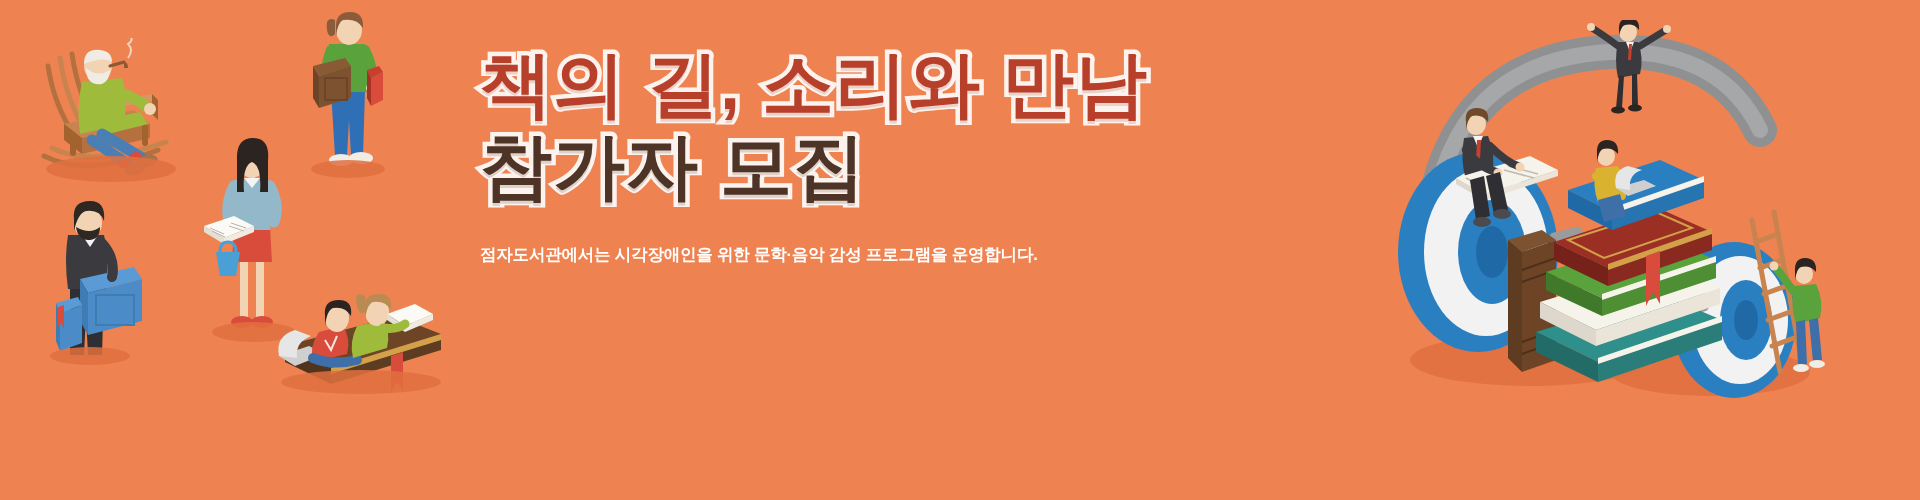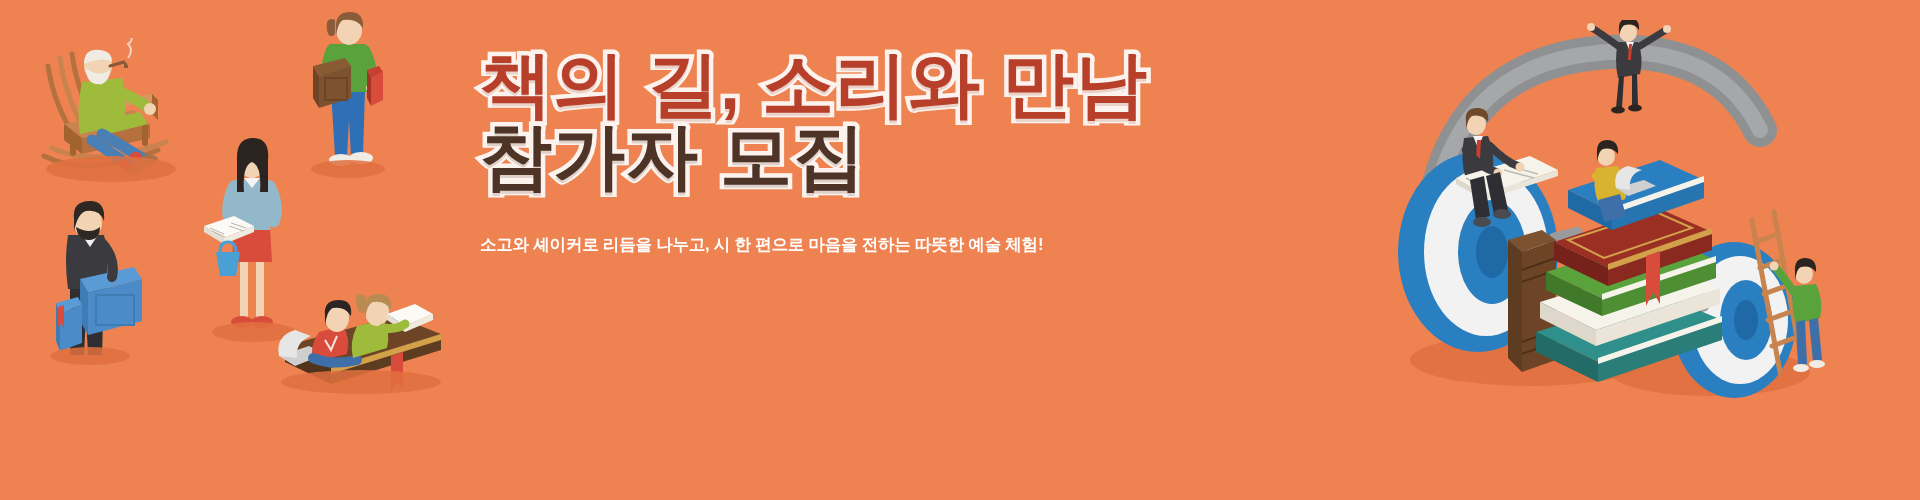--- a/index.html
+++ b/index.html
@@ -34,20 +34,21 @@
   #title-line-1 {
     font-size:72px;
     color:#b8402b;
     -webkit-text-stroke:9px #fdf3ee;
     paint-order:stroke fill;
     text-shadow:0 3px 0 rgba(150,60,30,.18);
   }
   #title-line-2 {
     font-size:72px;
     color:#4e3426;
+    margin-top:10px;
     -webkit-text-stroke:9px #fdf3ee;
     paint-order:stroke fill;
     text-shadow:0 3px 0 rgba(90,55,35,.18);
   }
   #subtitle-block {
     margin-top:36px;
   }
   .subtitle-line {
     font-size:16.5px;
     font-weight:700;
@@ -267,21 +268,21 @@
       <path d="M140 76 L168 64 L168 70 L140 82 Z" fill="#efebe0"></path>
 
       <path d="M118 78 Q132 80 140 74" stroke="#9fbb3c" stroke-width="9" fill="none" stroke-linecap="round"></path>
     </svg>
   </div>
 
   <div id="text-block">
     <div class="title-line" id="title-line-1">책의 길, 소리와 만남</div>
     <div class="title-line" id="title-line-2">참가자 모집</div>
     <div id="subtitle-block">
-      <div class="subtitle-line">소고와 셰이커로 리듬을 나누고, 시 한 편으로 마음을 전하는 따뜻한 예술 체험!</div>
+      <div class="subtitle-line">점자도서관에서는 시각장애인을 위한 문학·음악 감성 프로그램을 운영합니다.</div>
     </div>
   </div>
 
   <div class="illus" id="headphone-books">
     <svg width="470" height="390" viewBox="0 0 470 390">
 
       <ellipse cx="170" cy="340" rx="120" ry="26" fill="#e0703f" opacity=".85"></ellipse>
       <ellipse cx="350" cy="352" rx="100" ry="24" fill="#e0703f" opacity=".85"></ellipse>
 
       <path d="M70 210 Q90 40 250 32 Q360 28 400 110" stroke="#8f9092" stroke-width="34" fill="none" stroke-linecap="round"></path>

